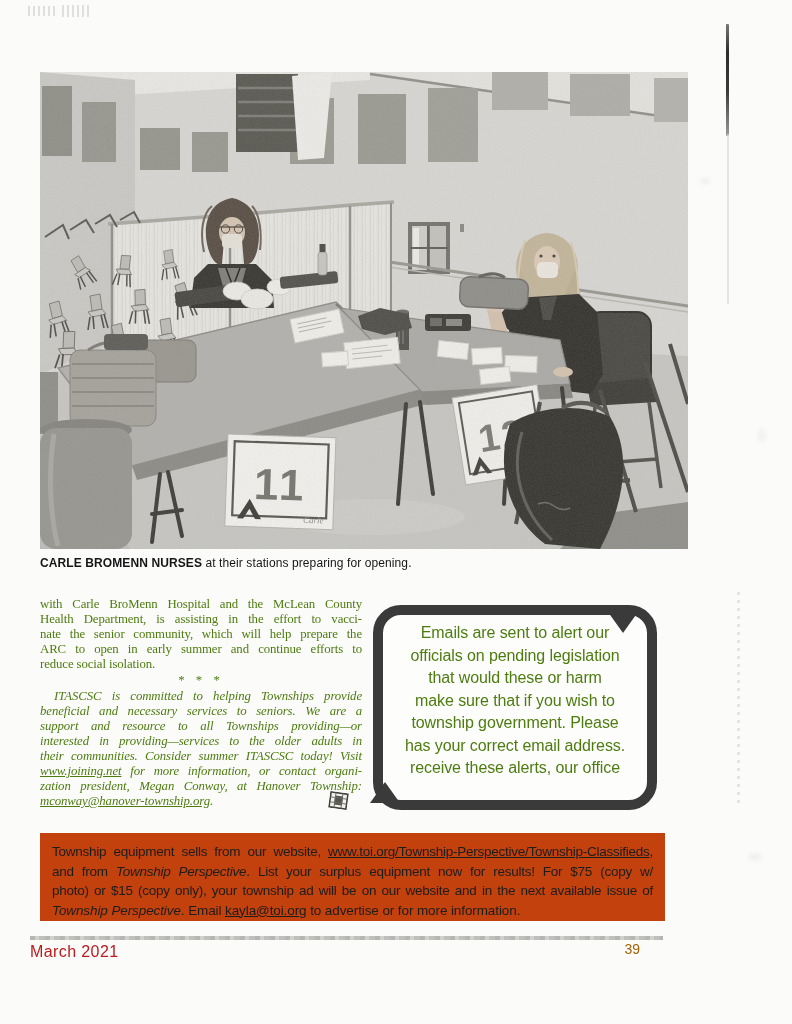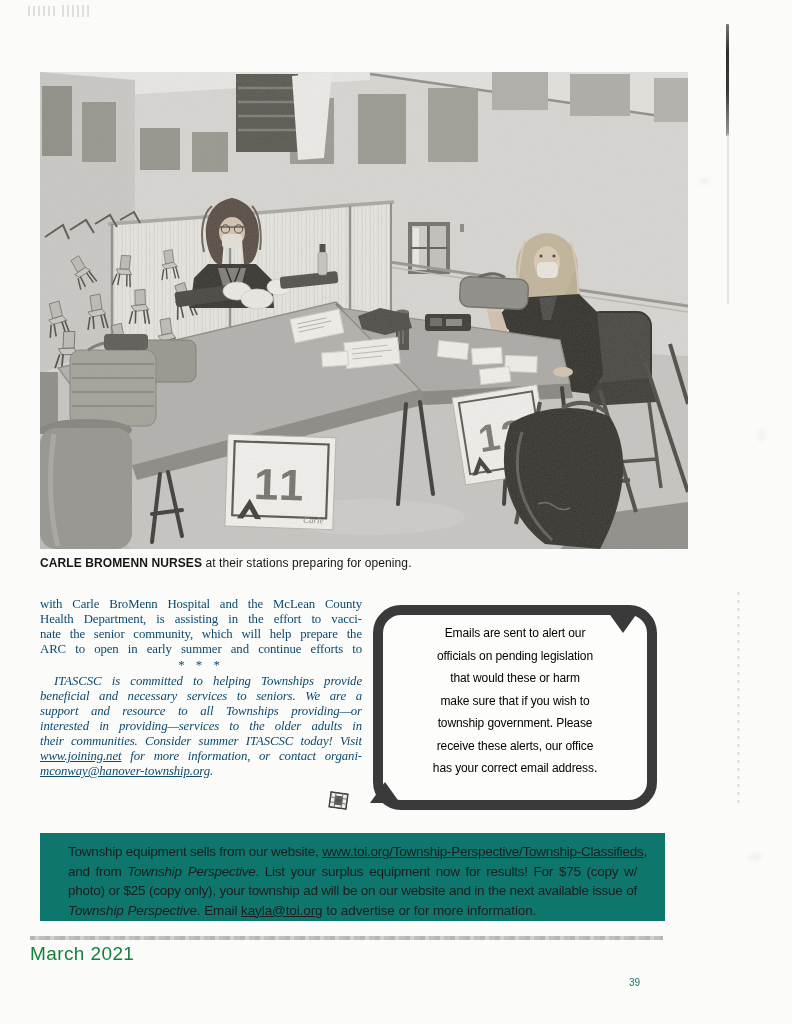--- a/index.html
+++ b/index.html
@@ -19,50 +19,50 @@
   
   .photo{position:absolute;left:40px;top:72px;width:648px;height:477px;background:#d7d6d2;}
   .photo svg{display:block;}
 
   
   .caption{position:absolute;left:40px;top:556px;width:648px;font-size:12px;letter-spacing:.1px;color:#161616;}
   .caption b{font-weight:700;}
 
   
   .column{position:absolute;left:40px;top:597px;width:322px;
-    font-family:"Liberation Serif",serif;font-size:12.8px;line-height:15px;color:#0c4a6e;}
+    font-family:"Liberation Serif",serif;font-size:12.8px;line-height:15px;color:#4d7c0f;}
   .jline{white-space:nowrap;text-align:justify;text-align-last:justify;letter-spacing:-.1px;}
   .lline{white-space:nowrap;letter-spacing:-.1px;}
   .sep{text-align:center;letter-spacing:4px;line-height:14px;margin:1px 0 2px;}
   .ital{font-style:italic;}
   .ital-first{padding-left:14px;}
   .u{text-decoration:underline;text-align:center;}
   .eoa-icon{position:absolute;left:329px;top:792px;width:19px;height:17px;transform:rotate(8deg);}
 
   
   .callout{position:absolute;left:373px;top:605px;width:284px;height:205px;box-sizing:border-box;
     border:10px solid #3a3a3a;border-radius:28px;background:#fdfdfc;}
-  .callout-text{padding-top:7px;text-align:center;font-size:12px;line-height:22.5px;
-    color:#000000;letter-spacing:-.1px;}
+  .callout-text{padding-top:7px;text-align:center;font-size:16px;line-height:22.5px;
+    color:#4d7c0f;letter-spacing:-.1px;}
   .callout-text div{white-space:nowrap;}
   .arr{position:absolute;width:0;height:0;border-left:15px solid transparent;border-right:15px solid transparent;}
   .arr-down{top:-3px;right:9px;border-top:21px solid #3a3a3a;}
   .arr-up{bottom:-3px;left:-13px;border-bottom:21px solid #3a3a3a;}
 
   
   .graybox{position:absolute;left:40px;top:833px;width:625px;height:88px;box-sizing:border-box;
-    background:#0f766e;padding:9px 28px 0;font-size:13.5px;line-height:19.5px;color:#1d1d1c;letter-spacing:-.25px;}
+    background:#c2410c;padding:9px 12px 0;font-size:13.5px;line-height:19.5px;color:#1d1d1c;letter-spacing:-.25px;}
   .graybox .jline{letter-spacing:-.25px;}
   .graybox i{font-style:italic;}
 
   
   .rule{position:absolute;left:30px;top:936px;width:633px;height:4px;opacity:.85;
     background:repeating-linear-gradient(90deg,#a9a9a6 0 5px,#c9c9c6 5px 9px,#b4b4b1 9px 15px);}
-  .footer-month{position:absolute;left:30px;top:943px;font-size:19px;color:#15803d;letter-spacing:.4px;}
-  .footer-page{position:absolute;left:600px;top:977px;width:40px;text-align:right;font-size:10px;color:#0f766e;}
+  .footer-month{position:absolute;left:30px;top:943px;font-size:16px;color:#b91c1c;letter-spacing:.4px;}
+  .footer-page{position:absolute;left:600px;top:941px;width:40px;text-align:right;font-size:14px;color:#a16207;}
 </style>
 </head>
 <body>
 
 <div id="page">
 
   <div class="mark-tl" style="left:28px;top:6px;width:30px;height:10px;"></div>
   <div class="mark-tl" style="left:62px;top:5px;width:27px;height:12px;"></div>
   <div class="scanline"></div>
   <div class="scanline-tail"></div>
@@ -280,54 +280,56 @@
   </svg>
   </div>
 
   <div class="caption"><b>CARLE BROMENN NURSES</b><span> at their stations preparing for opening.</span></div>
 
   <div class="column">
     <div class="jline">with Carle BroMenn Hospital and the McLean County</div>
     <div class="jline">Health Department, is assisting in the effort to vacci-</div>
     <div class="jline">nate the senior community, which will help prepare the</div>
     <div class="jline">ARC to open in early summer and continue efforts to</div>
+    <div class="lline">reduce social isolation.</div>
     <div class="sep">* * *</div>
     <div class="jline ital ital-first">ITASCSC is committed to helping Townships provide</div>
     <div class="jline ital">beneficial and necessary services to seniors. We are a</div>
     <div class="jline ital">support and resource to all Townships providing—or</div>
     <div class="jline ital">interested in providing—services to the older adults in</div>
     <div class="jline ital">their communities. Consider summer ITASCSC today! Visit</div>
     <div class="jline ital"><span class="u">www.joining.net</span><span> for more information, or contact organi-</span></div>
+    <div class="jline ital">zation president, Megan Conway, at Hanover Township:</div>
     <div class="lline ital"><span class="u">mconway@hanover-township.org</span><span>.</span></div>
   </div>
 
   <svg class="eoa-icon" viewBox="0 0 19 17">
     <rect x="1" y="1" width="17" height="15" fill="#f0efeb" stroke="#3f3f3c" stroke-width="1.6"></rect>
     <rect x="5.5" y="4" width="8" height="9" fill="#55544e"></rect>
     <path d="M1,6 h17 M1,11 h17 M6,1 v15 M13,1 v15" stroke="#6b6a65" stroke-width=".9"></path>
   </svg>
 
   <div class="callout">
     <div class="arr arr-down"></div>
     <div class="arr arr-up"></div>
     <div class="callout-text">
       <div>Emails are sent to alert our</div>
       <div>officials on pending legislation</div>
       <div>that would these or harm</div>
       <div>make sure that if you wish to</div>
       <div>township government. Please</div>
+      <div>has your correct email address.</div>
       <div>receive these alerts, our office</div>
-      <div>has your correct email address.</div>
     </div>
   </div>
 
   <div class="graybox">
     <div class="jline"><span>Township equipment sells from our website, </span><span class="u">www.toi.org/Township-Perspective/Township-Classifieds</span><span>,</span></div>
     <div class="jline"><span>and from </span><i>Township Perspective</i><span>. List your surplus equipment now for results! For $75 (copy w/</span></div>
-    <div class="jline">photo) or $25 (copy only), your township ad will be on our website and in the next available issue of</div>
+    <div class="jline">photo) or $15 (copy only), your township ad will be on our website and in the next available issue of</div>
     <div class="lline"><i>Township Perspective</i><span>. Email </span><span class="u">kayla@toi.org</span><span> to advertise or for more information.</span></div>
   </div>
 
   <div class="rule"></div>
   <div class="footer-month">March 2021</div>
   <div class="footer-page">39</div>
 
 </div>
 
 </body></html>

